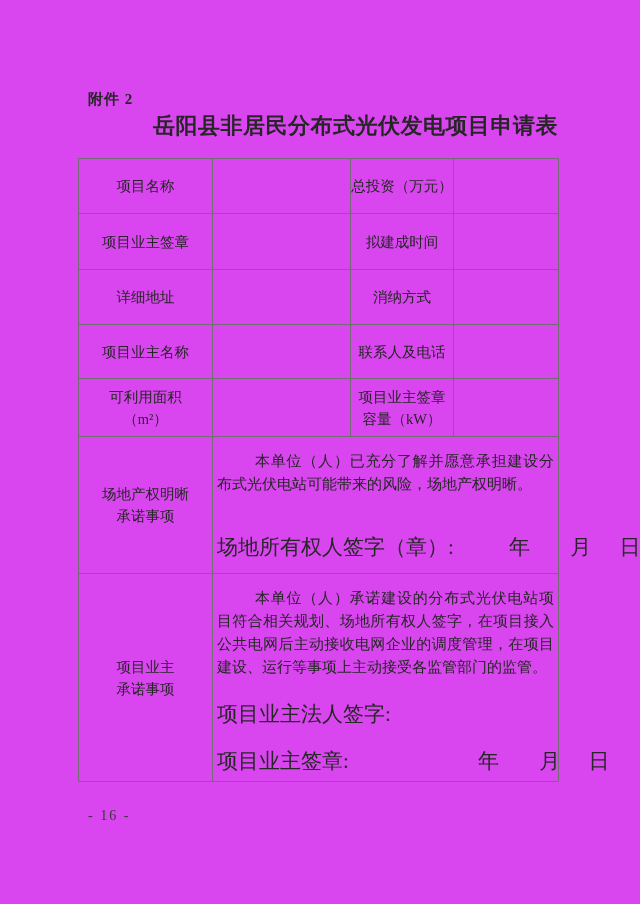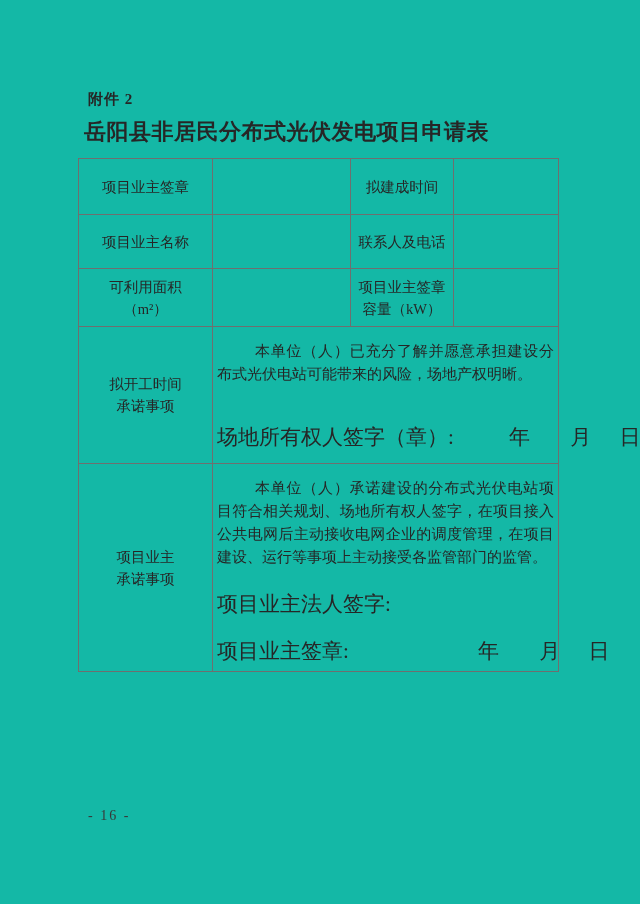--- a/index.html
+++ b/index.html
@@ -1,21 +1,21 @@
 <!DOCTYPE html>
 <html><head>
 <meta charset="utf-8">
 <style>
   html,body{margin:0;padding:0;background:#fdfdfd;}
   .page{
-    position:relative;width:640px;height:904px;background:#14b8a6;
+    position:relative;width:640px;height:904px;background:#d946ef;
     font-family:"Liberation Serif","DejaVu Serif",serif;color:#262626;overflow:hidden;
   }
   .attachment{position:absolute;left:88px;top:90px;font-size:15px;font-weight:700;letter-spacing:1px;}
-  .title{position:absolute;left:78px;top:111px;width:480px;margin:6px;text-align:left;
+  .title{position:absolute;left:78px;top:111px;width:480px;margin:0;text-align:right;
     font-size:22px;font-weight:700;letter-spacing:0.5px;white-space:nowrap;}
   table.form{position:absolute;left:78px;top:158px;width:480px;border-collapse:collapse;table-layout:fixed;}
   table.form td{border:1px solid #6f6f6f;font-size:14.5px;vertical-align:middle;padding:0;}
   td.lab{text-align:center;padding:2px 1px;line-height:22px;white-space:nowrap;}
   .r1 td{height:54px}.r2 td{height:55px}.r3 td{height:54px}.r4 td{height:53px}.r5 td{height:57px}
   td.content{vertical-align:top;}
   .content-inner{display:flex;flex-direction:column;box-sizing:border-box;padding:13px 4px 16px 4px;}
   .r6 .content-inner{height:136px;}
   .r7 .content-inner{height:207px;padding-bottom:10px;}
   .statement{margin:0;text-indent:38px;line-height:23px;font-size:15px;text-align:justify;}
@@ -38,24 +38,36 @@
   <h1 class="title">岳阳县非居民分布式光伏发电项目申请表</h1>
 
   <table class="form">
     <colgroup>
       <col style="width:134px">
         <col style="width:138px">
         <col style="width:103px">
         <col style="width:105px">
     </colgroup>
     <tbody>
+      <tr class="r1">
+        <td class="lab">项目名称</td>
+        <td class="val"></td>
+        <td class="lab">总投资（万元）</td>
+        <td class="val"></td>
+      </tr>
       <tr class="r2">
         <td class="lab">项目业主签章</td>
         <td class="val"></td>
         <td class="lab">拟建成时间</td>
+        <td class="val"></td>
+      </tr>
+      <tr class="r3">
+        <td class="lab">详细地址</td>
+        <td class="val"></td>
+        <td class="lab">消纳方式</td>
         <td class="val"></td>
       </tr>
       <tr class="r4">
         <td class="lab">项目业主名称</td>
         <td class="val"></td>
         <td class="lab">联系人及电话</td>
         <td class="val"></td>
       </tr>
       <tr class="r5">
         <td class="lab">
@@ -64,21 +76,21 @@
         </td>
         <td class="val"></td>
         <td class="lab">
           <div>项目业主签章</div>
           <div>容量（kW）</div>
         </td>
         <td class="val"></td>
       </tr>
       <tr class="r6">
         <td class="lab">
-          <div>拟开工时间</div>
+          <div>场地产权明晰</div>
           <div>承诺事项</div>
         </td>
         <td class="content" colspan="3">
           <div class="content-inner">
             <p class="statement">本单位（人）已充分了解并愿意承担建设分布式光伏电站可能带来的风险，场地产权明晰。</p>
             <div class="sig-line sig-bottom">
               <span>场地所有权人签字（章）:</span>
               <span class="u-year">年</span>
               <span class="u-month">月</span>
               <span class="u-day">日</span>

